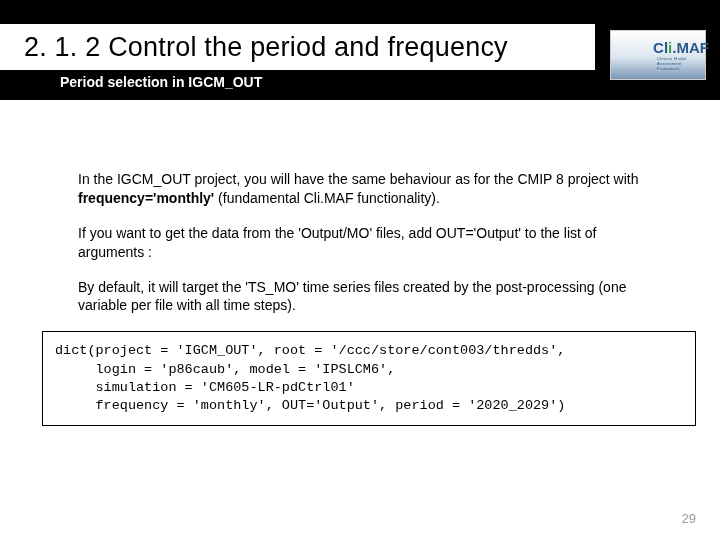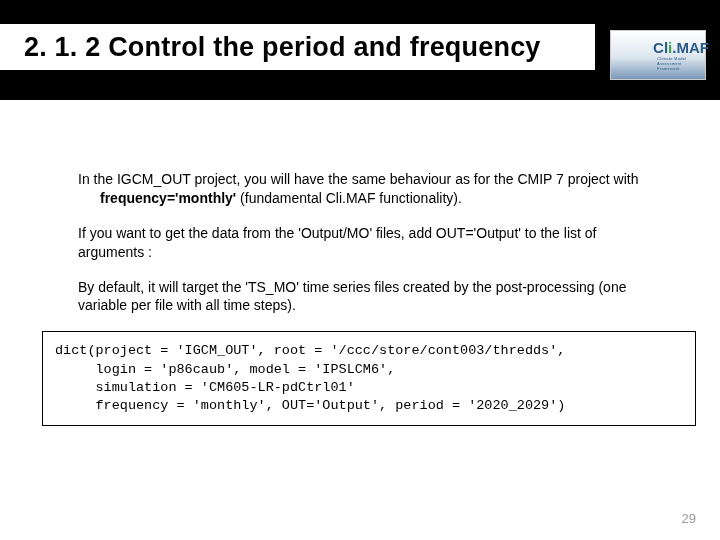--- a/index.html
+++ b/index.html
@@ -26,21 +26,21 @@
     background: #fff;
     display: flex;
     align-items: center;
     padding-left: 24px;
     padding-right: 12px;
     width: 595px;
   }
   .title-text {
     font-size: 27px;
     color: #000;
-    font-weight: 700;
+    font-weight: 400;
     letter-spacing: 0.2px;
     text-align: right;
   }
   .subtitle {
     position: absolute;
     top: 74px;
     left: 60px;
     color: #fff;
     font-size: 14px;
     font-weight: bold;
@@ -70,21 +70,21 @@
     color: #2a5a8a;
     letter-spacing: 0.3px;
   }
   .content {
     padding: 70px 60px 0 78px;
     font-size: 14px;
     color: #000;
     line-height: 1.35;
   }
   .para { margin-bottom: 16px; }
-  .bold { font-weight: bold; margin-left: 22px; }
+  .bold { font-weight: bold; }
   .code-block {
     border: 1px solid #000;
     padding: 10px 12px;
     font-family: "Courier New", Courier, monospace;
     font-size: 13.5px;
     line-height: 1.35;
     white-space: pre;
     margin: 4px -36px 0 -36px;
   }
   .page-num {
@@ -97,31 +97,32 @@
   }
 </style>
 </head>
 <body>
 
 <div class="header">
   <div class="black-band"></div>
   <div class="title-bar">
     <span class="title-text">2. 1. 2 Control the period and frequency</span>
   </div>
+  <div class="subtitle">Period selection in IGCM_OUT</div>
   <div class="logo-box">
     <div class="logo-text">
       <span>Cl</span><span class="i-dot">i</span><span>.MAF</span>
     </div>
     <div class="logo-sub">Climate Model Assessment Framework</div>
   </div>
 </div>
 
 <div class="content">
   <div class="para">
-    <span>In the IGCM_OUT project, you will have the same behaviour as for the CMIP 7 project with </span><span class="bold">frequency='monthly'</span><span> (fundamental Cli.MAF functionality).</span>
+    <span>In the IGCM_OUT project, you will have the same behaviour as for the CMIP 8 project with </span><span class="bold">frequency='monthly'</span><span> (fundamental Cli.MAF functionality).</span>
   </div>
   <div class="para">If you want to get the data from the 'Output/MO' files, add OUT='Output' to the list of arguments :</div>
   <div class="para">By default, it will target the 'TS_MO' time series files created by the post-processing (one variable per file with all time steps).</div>
   <div class="code-block">dict(project = 'IGCM_OUT', root = '/ccc/store/cont003/thredds',
      login = 'p86caub', model = 'IPSLCM6',
      simulation = 'CM605-LR-pdCtrl01'
      frequency = 'monthly', OUT='Output', period = '2020_2029')</div>
 </div>
 
 <div class="page-num">29</div>

